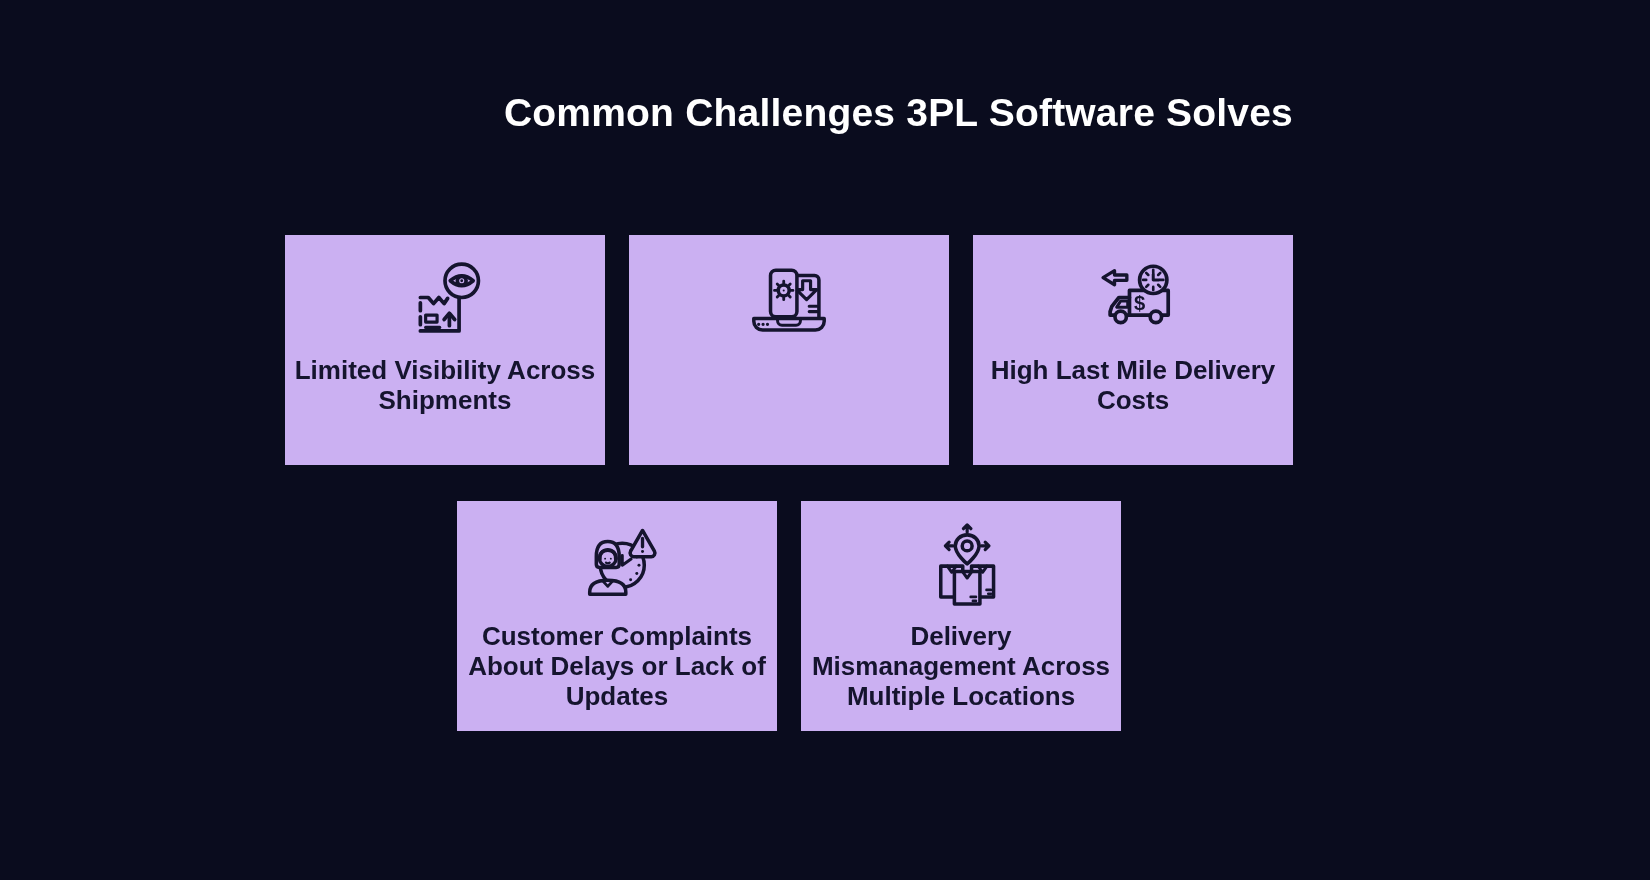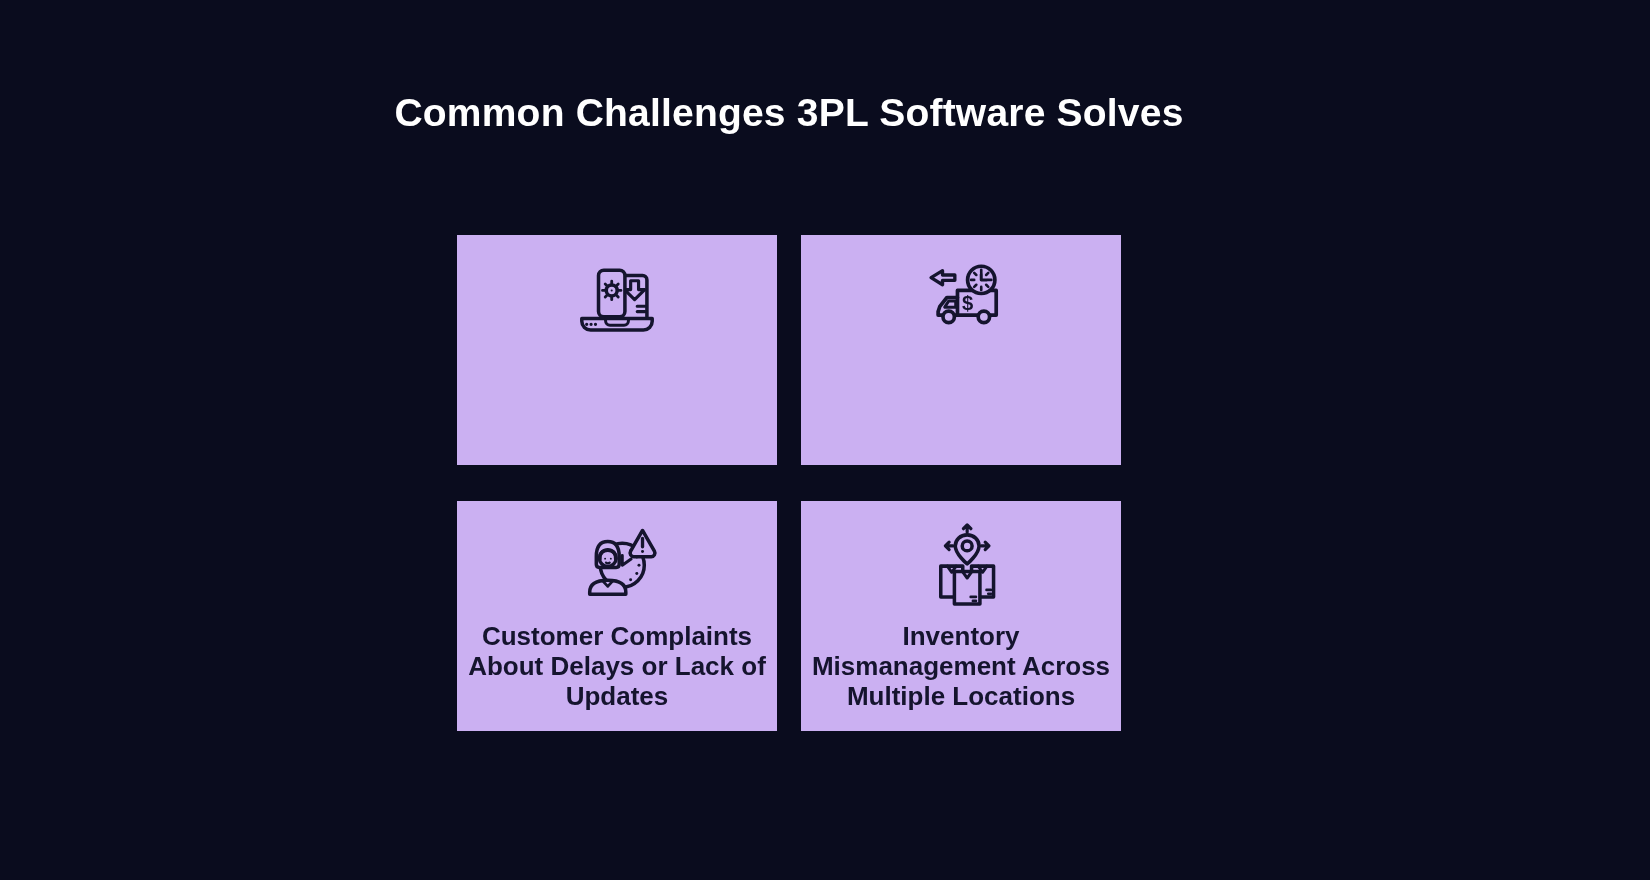--- a/index.html
+++ b/index.html
@@ -15,21 +15,21 @@
     overflow:hidden;
   }
   .stage{position:relative;width:1650px;height:880px;background:var(--bg);}
   .content{position:absolute;left:285px;top:0;width:1008px;}
   .page-title{
     margin:90px 0 0 0;
     font-size:39px;
     line-height:1.2;
     font-weight:700;
     color:#ffffff;
-    text-align:center;
+    text-align:right;
     letter-spacing:0.2px;
   }
   .row{display:flex;gap:24px;justify-content:center;}
   .row-1{margin-top:98px;}
   .row-2{margin-top:36px;}
   .card{
     width:320px;height:230px;
     background:var(--card-bg);
     box-sizing:border-box;
     padding-top:20px;
@@ -54,20 +54,39 @@
 </head>
 <body>
 
 <div class="stage">
   <div class="content">
 
     <h1 class="page-title">Common Challenges 3PL Software Solves</h1>
 
     <div class="row row-1">
 
+      <div class="card">
+        <span class="icon-box">
+          <svg width="96" height="88" viewBox="0 0 100 100" fill="none" stroke="currentColor" stroke-width="4.2" stroke-linecap="round" stroke-linejoin="round">
+            <path d="M22 46 H31 L37 53 L43 46 L49 53 L53 47"></path>
+            <line x1="22" y1="52" x2="22" y2="84" stroke-dasharray="9 7"></line>
+            <path d="M22 84 H66 V47"></path>
+            <rect x="28" y="66" width="13" height="8" stroke-width="3.6"></rect>
+            <line x1="28" y1="80" x2="44" y2="80" stroke-width="3.6"></line>
+            <path d="M55 78 V66"></path>
+            <path d="M49 71 L55 64 L61 71"></path>
+            <circle cx="69" cy="27" r="19" fill="var(--card-bg)"></circle>
+            <path d="M56 27 Q69 16 82 27 Q69 38 56 27 Z"></path>
+            <circle cx="69" cy="27" r="5"></circle>
+            <circle cx="69" cy="27" r="1.6" fill="currentColor" stroke="none"></circle>
+          </svg>
+        </span>
+        <div class="card-label">Limited Visibility Across
+Shipments</div>
+      </div>
 
       <div class="card">
         <span class="icon-box">
           <svg width="96" height="88" viewBox="0 0 100 100" fill="none" stroke="currentColor" stroke-width="4" stroke-linecap="round" stroke-linejoin="round">
             <path d="M59 21 H79 a5 5 0 0 1 5 5 V68"></path>
             <path d="M65.5 27 h9 v10 h7 L70 48.5 L58.5 37 h7 Z" stroke-width="3.6"></path>
             <path d="M73 56 h9 M73 62 h9" stroke-width="3.6"></path>
             <rect x="29" y="15" width="30" height="53" rx="6" fill="var(--card-bg)"></rect>
             <circle cx="44" cy="38" r="6.2"></circle>
             <circle cx="44" cy="38" r="1.2" fill="currentColor" stroke="none"></circle>
@@ -87,20 +106,22 @@
             <path d="M44 50 H36 L31.5 57 H44 Z" stroke-width="3.4"></path>
             <circle cx="36" cy="68" r="6.5" fill="var(--card-bg)"></circle>
             <circle cx="76" cy="68" r="6.5" fill="var(--card-bg)"></circle>
             <text x="51" y="60" font-size="23" font-weight="700" fill="currentColor" stroke="none" font-family="inherit">$</text>
             <circle cx="73" cy="26" r="15.5" fill="var(--card-bg)"></circle>
             <path d="M73 14.5 v3.5 M84.5 26 h-3.5 M73 37.5 v-3.5 M61.5 26 h3.5 M81 18 l-2.4 2.4 M81 34 l-2.4 -2.4 M65 34 l2.4 -2.4 M65 18 l2.4 2.4" stroke-width="3"></path>
             <path d="M73 26 V19.5 M73 26 h6.5" stroke-width="3.4"></path>
             <path d="M43 20.5 H29 V15.5 L16 23.5 L29 31.5 V26.5 H43 Z" stroke-width="3.8"></path>
           </svg>
         </span>
+        <div class="card-label">High Last Mile Delivery
+Costs</div>
       </div>
 
     </div>
 
     <div class="row row-2">
 
       <div class="card">
         <span class="icon-box">
           <svg width="96" height="88" viewBox="0 0 100 100" fill="none" stroke="currentColor" stroke-width="4" stroke-linecap="round" stroke-linejoin="round">
             <circle cx="56" cy="48" r="25"></circle>
@@ -140,20 +161,20 @@
             <path d="M34.5 49 l5 7 5 -7" stroke-width="3.4"></path>
             <path d="M44 76 h5 M46 80.5 h3" stroke-width="3"></path>
             <rect x="62" y="49" width="25" height="35"></rect>
             <path d="M69.5 49 l5 7 5 -7" stroke-width="3.4"></path>
             <path d="M79 76 h5 M81 80.5 h3" stroke-width="3"></path>
             <rect x="42.5" y="55" width="29" height="37" fill="var(--card-bg)"></rect>
             <path d="M51.5 55 l5.5 7.5 5.5 -7.5" stroke-width="3.4"></path>
             <path d="M61 84 h6 M63.5 88.5 h3.5" stroke-width="3"></path>
           </svg>
         </span>
-        <div class="card-label">Inventory
+        <div class="card-label">Delivery
 Mismanagement Across
 Multiple Locations</div>
       </div>
 
     </div>
   </div>
 </div>
 
 </body></html>

